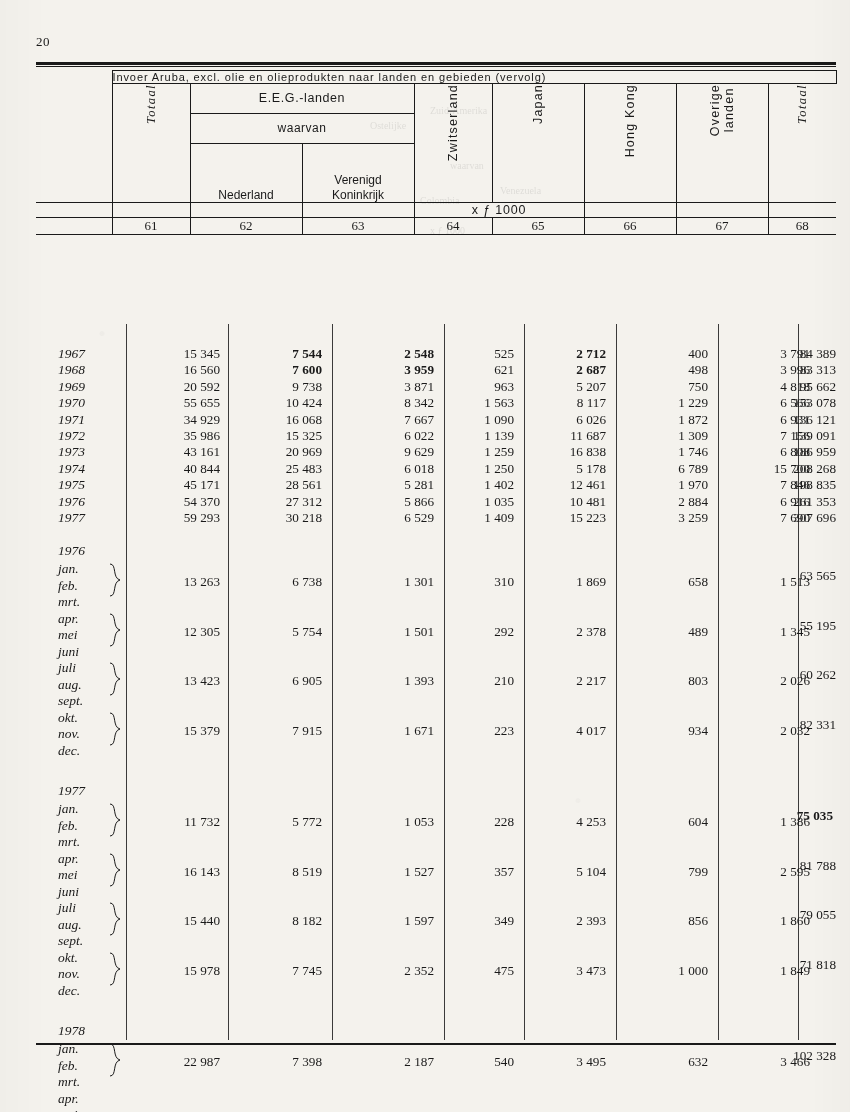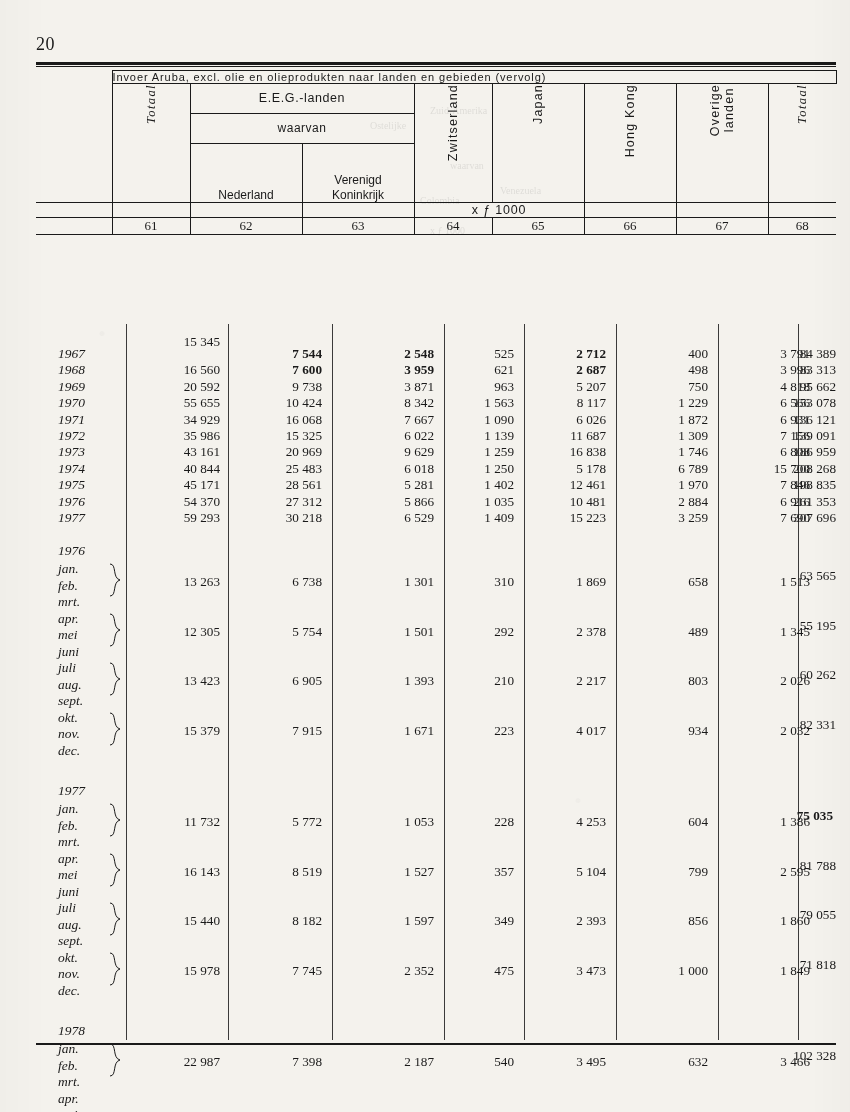--- a/index.html
+++ b/index.html
@@ -30,21 +30,21 @@
     opacity: .35;
     background:
       linear-gradient(90deg, rgba(0,0,0,.05) 0, rgba(0,0,0,0) 6%),
       linear-gradient(270deg, rgba(0,0,0,.06) 0, rgba(0,0,0,0) 5%);
   }
   
   .page-number {
     position: absolute;
     left: 36px;
     top: 34px;
-    font-size: 18px;
+    font-size: 13px;
     letter-spacing: .5px;
   }
   .header-title {
     position: absolute;
     right: 8px;
     top: 36px;
     font-size: 15.5px;
     letter-spacing: .6px;
     white-space: nowrap;
     color: #1b1b1b;
@@ -311,21 +311,21 @@
         <td class="bt br bb">66</td>
         <td class="bt br bb">67</td>
         <td class="bt bb">68</td>
       </tr>
     </tbody>
       </table>
   </div>
 
   <div class="data-area" id="data-area">
       <div class="lbl" style="left: 22px; top: 16px;">1967</div>
-      <div class="cell" style="left: 34px; width: 150px; top: 4px;">15 345</div>
+      <div class="cell" style="left: 34px; width: 150px; top: 16px;">15 345</div>
       <div class="cell bold" style="left: 136px; width: 150px; top: 16px;">7 544</div>
       <div class="cell bold" style="left: 248px; width: 150px; top: 16px;">2 548</div>
       <div class="cell" style="left: 328px; width: 150px; top: 16px;">525</div>
       <div class="cell bold" style="left: 420px; width: 150px; top: 16px;">2 712</div>
       <div class="cell" style="left: 522px; width: 150px; top: 16px;">400</div>
       <div class="cell" style="left: 624px; width: 150px; top: 16px;">3 791</div>
       <div class="cell" style="left: 650px; width: 150px; top: 16px;">84 389</div>
       <div class="lbl" style="left: 22px; top: 32.4px;">1968</div>
       <div class="cell" style="left: 34px; width: 150px; top: 32.4px;">16 560</div>
       <div class="cell bold" style="left: 136px; width: 150px; top: 32.4px;">7 600</div>

